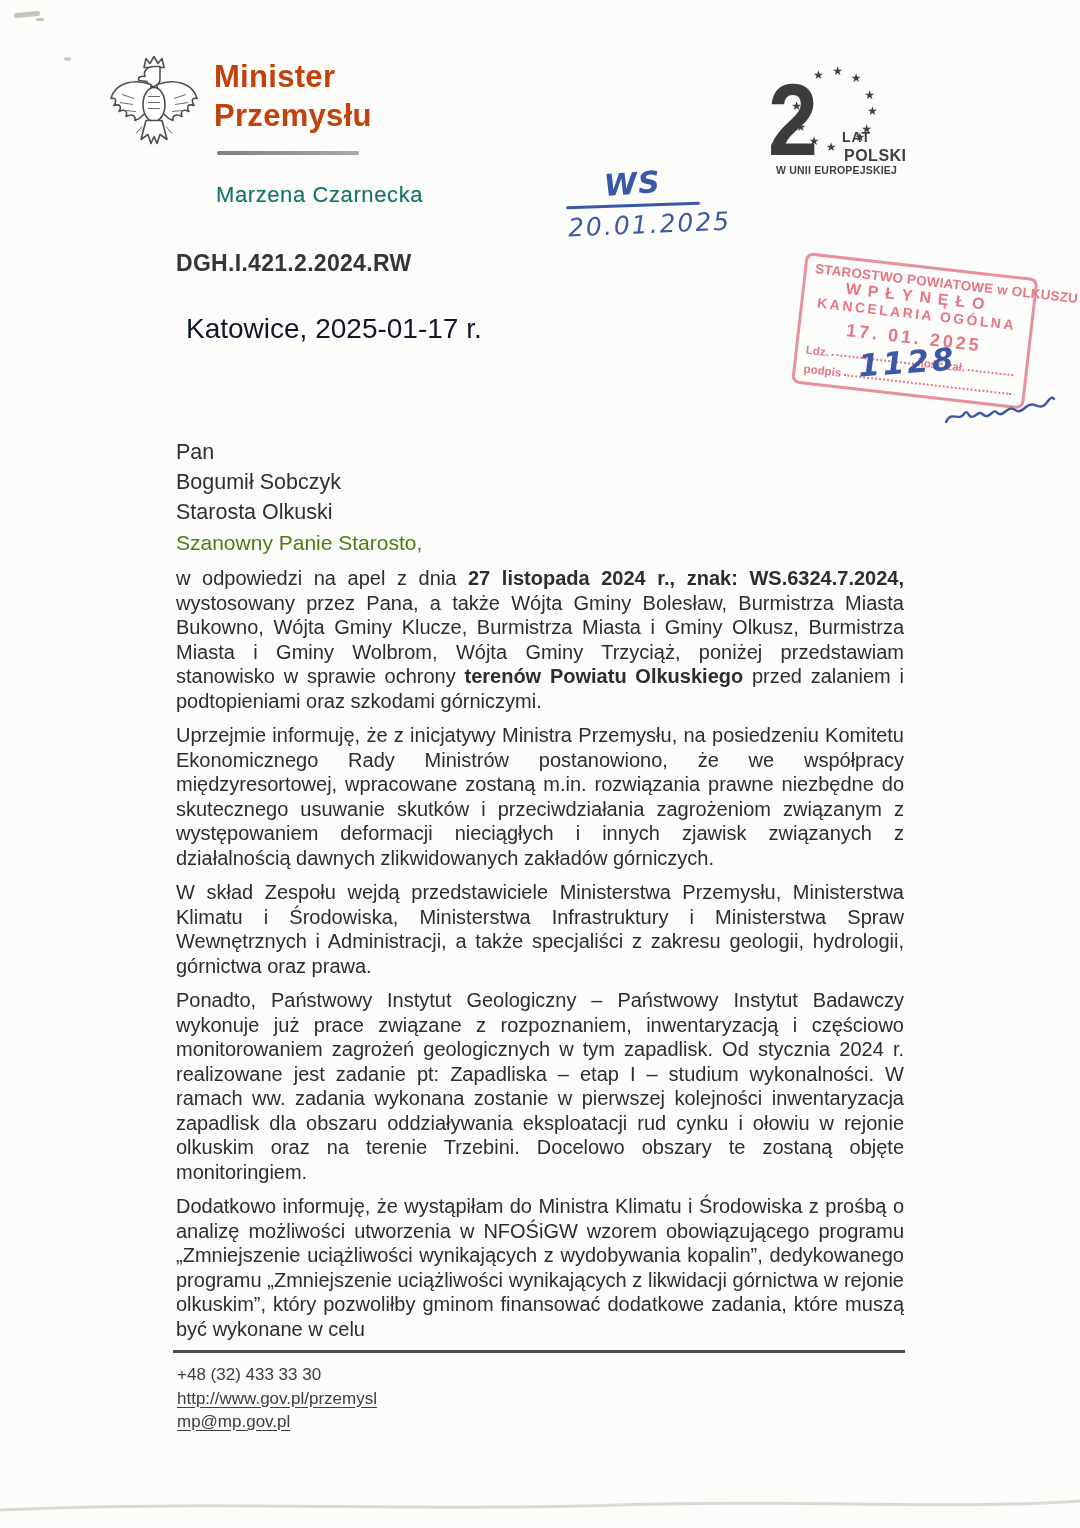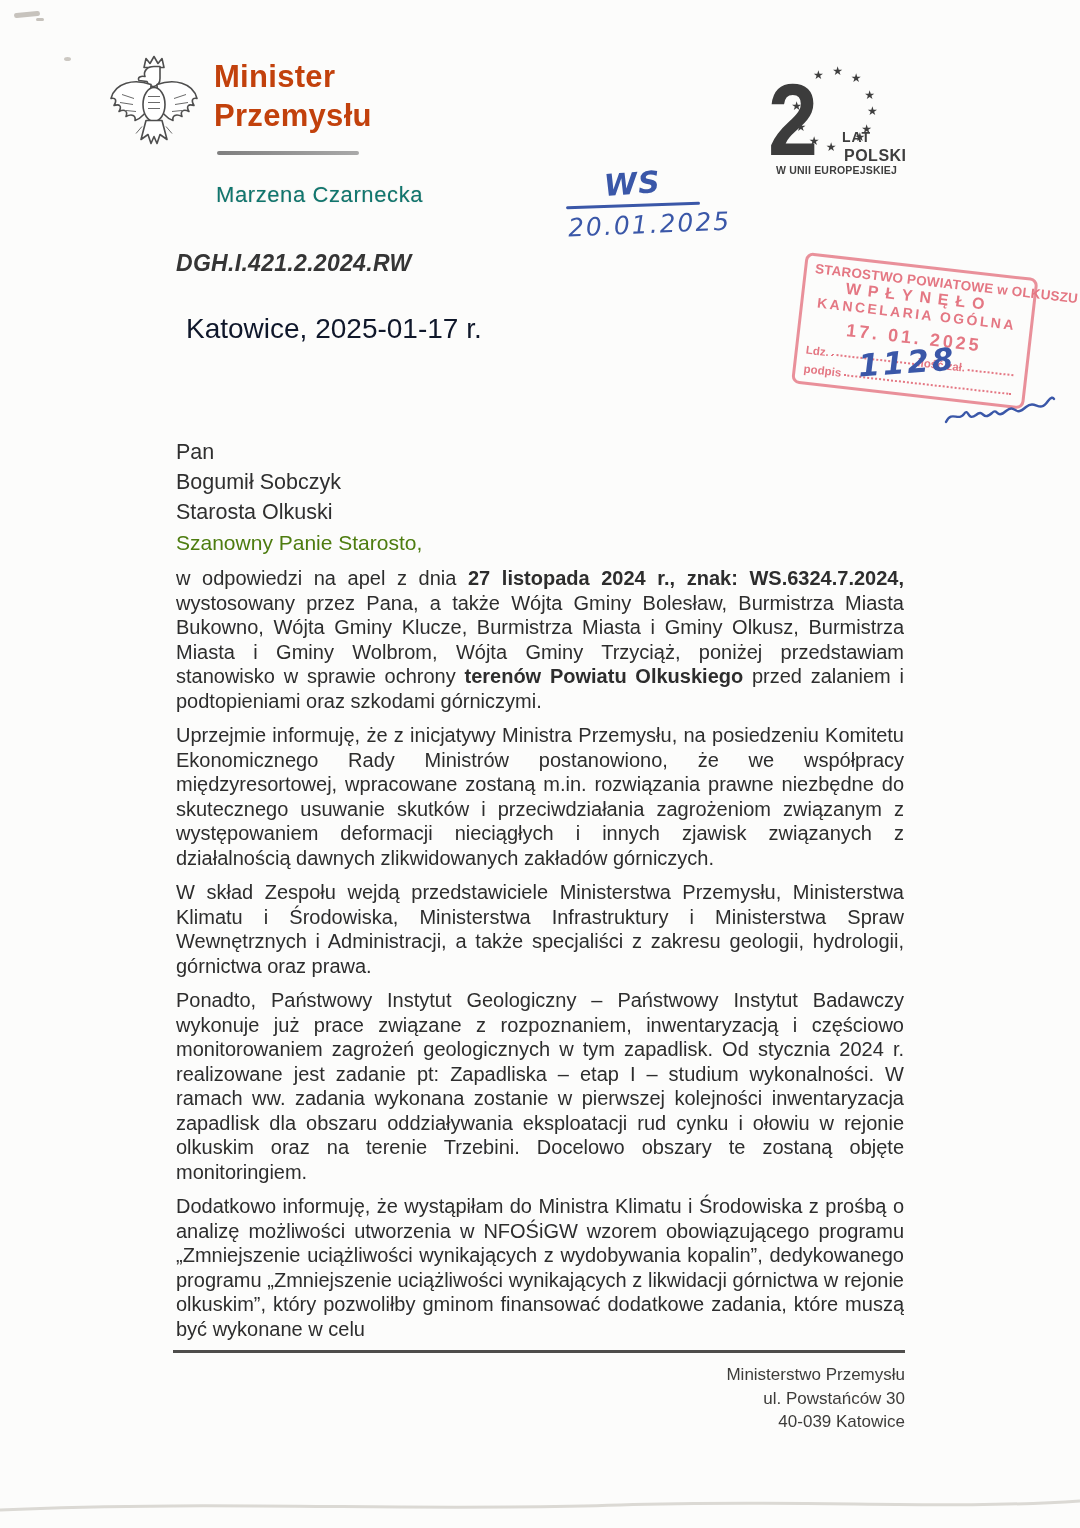--- a/index.html
+++ b/index.html
@@ -31,21 +31,21 @@
   .eu-polski{position:absolute;left:72px;top:89px;font-size:16px;font-weight:700;letter-spacing:.5px;}
   .eu-sub{position:absolute;left:4px;top:106px;font-size:10.5px;font-weight:700;letter-spacing:.2px;white-space:nowrap;}
 
   
   .ink{color:#3a57a8;font-family:"DejaVu Sans",sans-serif;font-style:italic;}
   .hand-ws{position:absolute;left:604px;top:166px;font-size:30px;font-weight:600;transform:rotate(-4deg);letter-spacing:1px;}
   .hand-line{position:absolute;left:566px;top:204px;width:134px;height:3px;background:#3a57a8;
              transform:rotate(-2deg);border-radius:2px;}
   .hand-date{position:absolute;left:568px;top:210px;font-size:25px;font-weight:500;letter-spacing:2px;transform:rotate(-2.5deg);}
 
-  .case-number{position:absolute;left:176px;top:250px;font-size:23px;font-weight:700;color:#353535;letter-spacing:.3px;font-style:italic;}
+  .case-number{position:absolute;left:176px;top:250px;font-size:23px;font-weight:700;color:#353535;letter-spacing:.3px;}
   .place-date{position:absolute;left:176px;top:313px;font-size:28px;color:#0f172a;margin-left:10px;}
 
   
   .stamp{position:absolute;left:806px;top:252px;width:234px;height:132px;
          border:3px solid rgba(228,110,124,.8);border-radius:8px;transform:rotate(6.5deg);
          transform-origin:top left;color:#e3707d;text-align:center;padding:5px 8px;box-sizing:border-box;opacity:.95;}
   .st1{font-size:13.5px;font-weight:700;letter-spacing:.2px;white-space:nowrap;}
   .st2{font-size:16px;font-weight:800;letter-spacing:7px;margin-top:0px;}
   .st3{font-size:14px;font-weight:700;letter-spacing:2.5px;white-space:nowrap;}
   .st-date{font-size:18px;font-weight:600;letter-spacing:3px;margin-top:6px;}
@@ -160,23 +160,23 @@
 
   <div class="letter-body">
       <p class="para"><span>w odpowiedzi na apel z dnia </span><span class="b">27 listopada 2024 r., znak: WS.6324.7.2024,</span><span> wystosowany przez Pana, a także Wójta Gminy Bolesław, Burmistrza Miasta Bukowno, Wójta Gminy Klucze, Burmistrza Miasta i Gminy Olkusz, Burmistrza Miasta i Gminy Wolbrom, Wójta Gminy Trzyciąż, poniżej przedstawiam stanowisko w sprawie ochrony </span><span class="b">terenów Powiatu Olkuskiego</span><span> przed zalaniem i podtopieniami oraz szkodami górniczymi.</span></p>
       <p class="para"><span>Uprzejmie informuję, że z inicjatywy Ministra Przemysłu, na posiedzeniu Komitetu Ekonomicznego Rady Ministrów postanowiono, że we współpracy międzyresortowej, wpracowane zostaną m.in. rozwiązania prawne niezbędne do skutecznego usuwanie skutków i przeciwdziałania zagrożeniom związanym z występowaniem deformacji nieciągłych i innych zjawisk związanych z działalnością dawnych zlikwidowanych zakładów górniczych.</span></p>
       <p class="para"><span>W skład Zespołu wejdą przedstawiciele Ministerstwa Przemysłu, Ministerstwa Klimatu i Środowiska, Ministerstwa Infrastruktury i Ministerstwa Spraw Wewnętrznych i Administracji, a także specjaliści z zakresu geologii, hydrologii, górnictwa oraz prawa.</span></p>
       <p class="para"><span>Ponadto, Państwowy Instytut Geologiczny – Państwowy Instytut Badawczy wykonuje już prace związane z rozpoznaniem, inwentaryzacją i częściowo monitorowaniem zagrożeń geologicznych w tym zapadlisk. Od stycznia 2024 r. realizowane jest zadanie pt: Zapadliska – etap I – studium wykonalności. W ramach ww. zadania wykonana zostanie w pierwszej kolejności inwentaryzacja zapadlisk dla obszaru oddziaływania eksploatacji rud cynku i ołowiu w rejonie olkuskim oraz na terenie Trzebini. Docelowo obszary te zostaną objęte monitoringiem.</span></p>
       <p class="para"><span>Dodatkowo informuję, że wystąpiłam do Ministra Klimatu i Środowiska z prośbą o analizę możliwości utworzenia w NFOŚiGW wzorem obowiązującego programu „Zmniejszenie uciążliwości wynikających z wydobywania kopalin”, dedykowanego programu „Zmniejszenie uciążliwości wynikających z likwidacji górnictwa w rejonie olkuskim”, który pozwoliłby gminom finansować dodatkowe zadania, które muszą być wykonane w celu</span></p>
     </div>
 
   <div class="footer-rule"></div>
-  <div class="footer-right">
-    <div>Ministerstwo Przemysłu</div>
-    <div>ul. Powstańców 30</div>
-    <div>40-039 Katowice</div>
+  <div class="footer-left">
+    <div>+48 (32) 433 33 30</div>
+    <a>http://www.gov.pl/przemysl</a>
+    <a>mp@mp.gov.pl</a>
   </div>
 
   <svg class="bottom-scanline" viewBox="0 0 1080 30" preserveAspectRatio="none">
     <path d="M0 18 C 220 8 420 20 620 13 C 800 7 950 18 1080 9" fill="none" stroke="#dbd9d4" stroke-width="3"></path>
   </svg>
 
 </div>
 
 </body></html>

